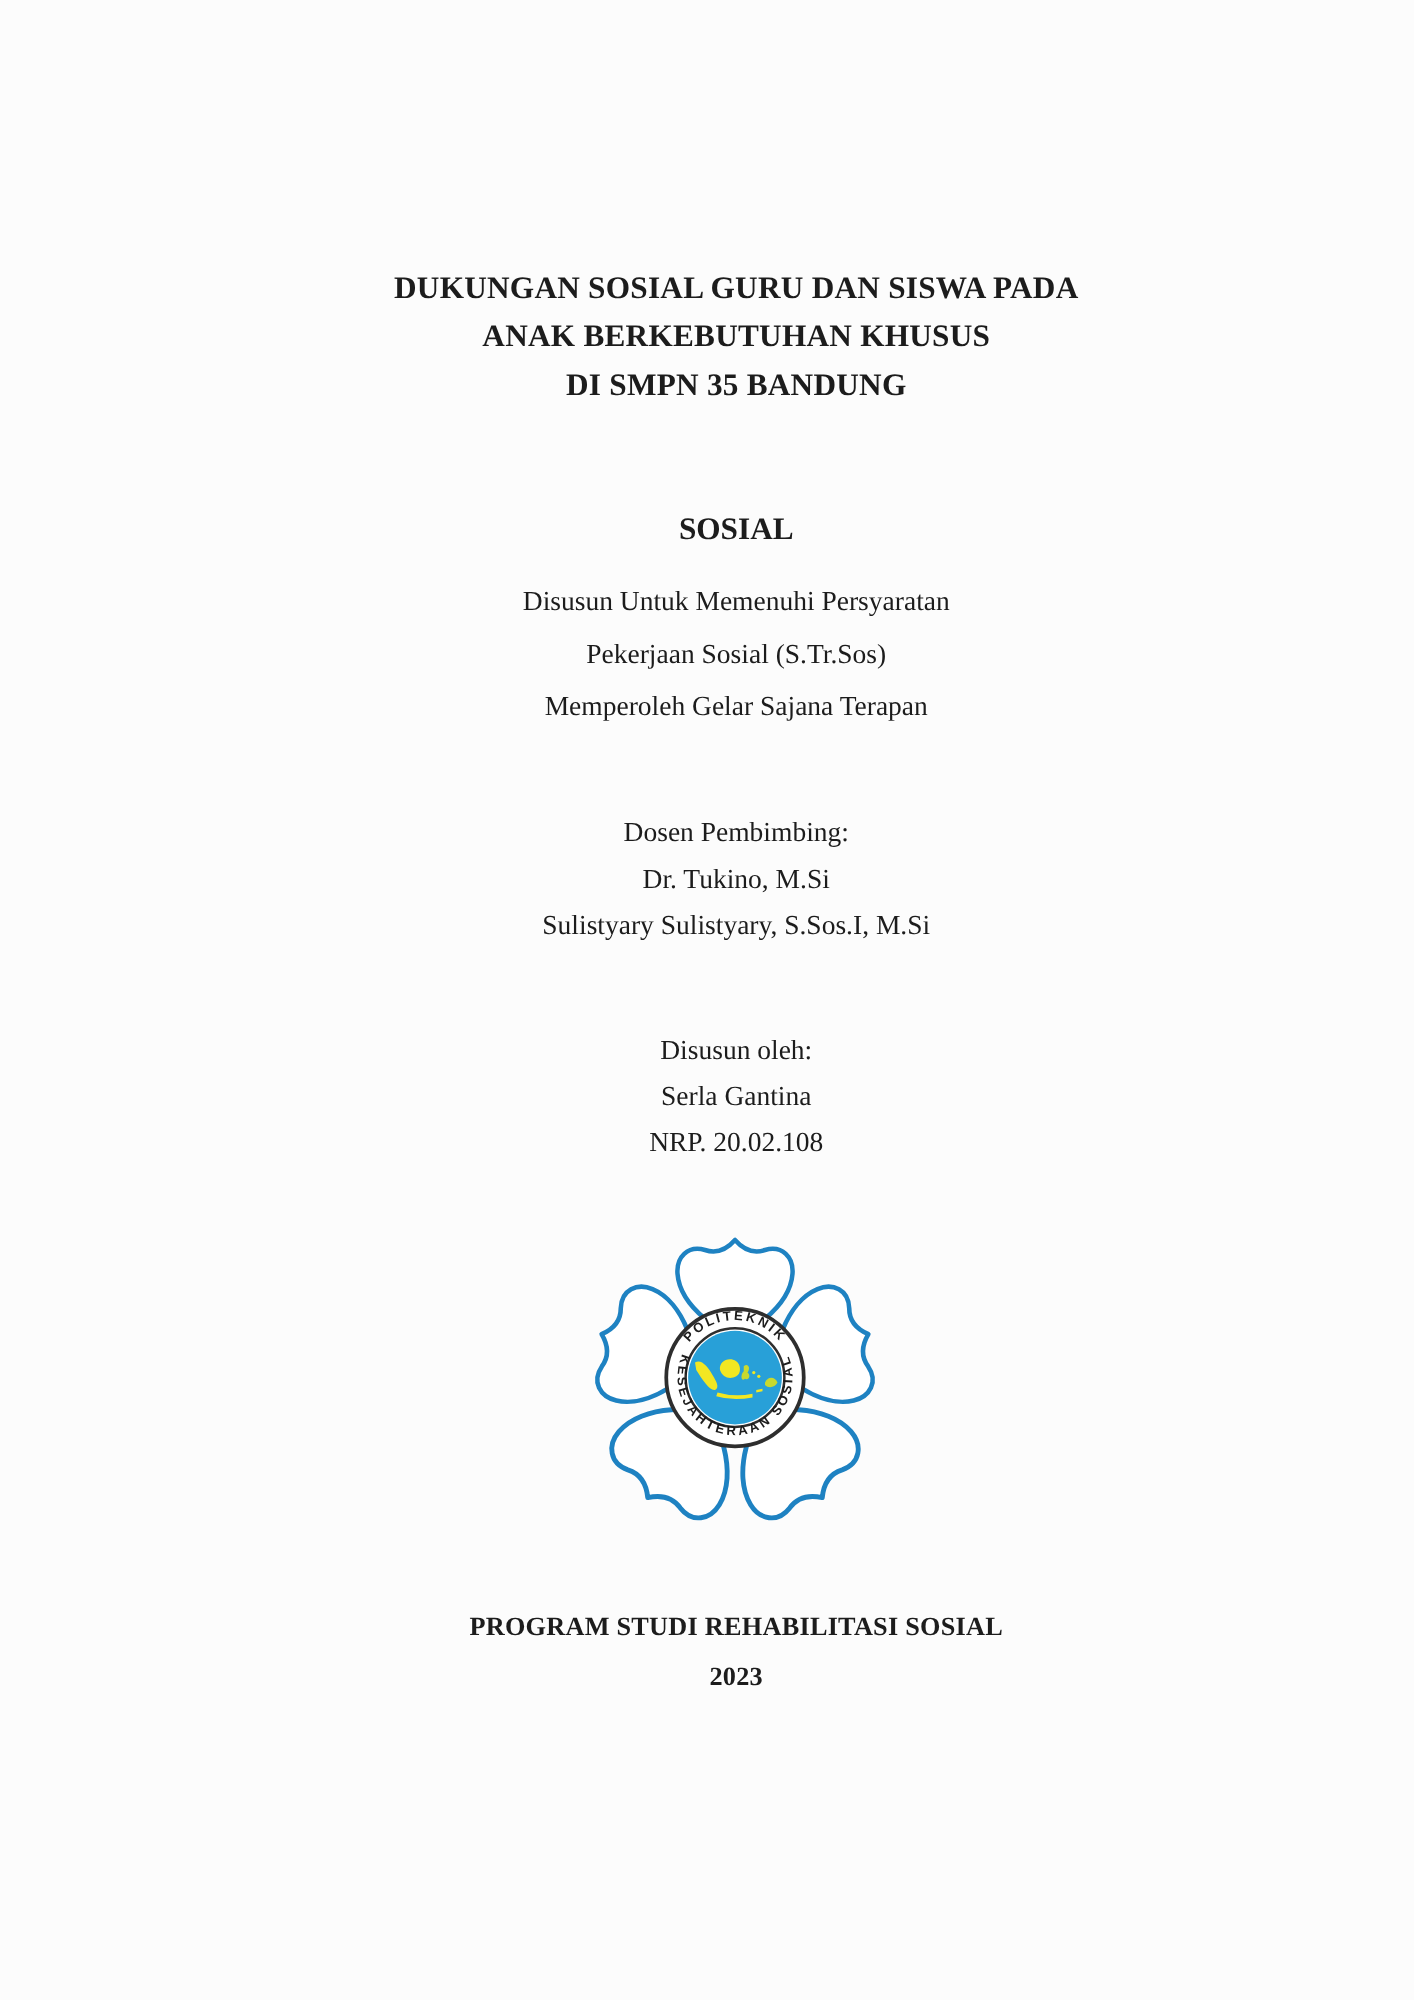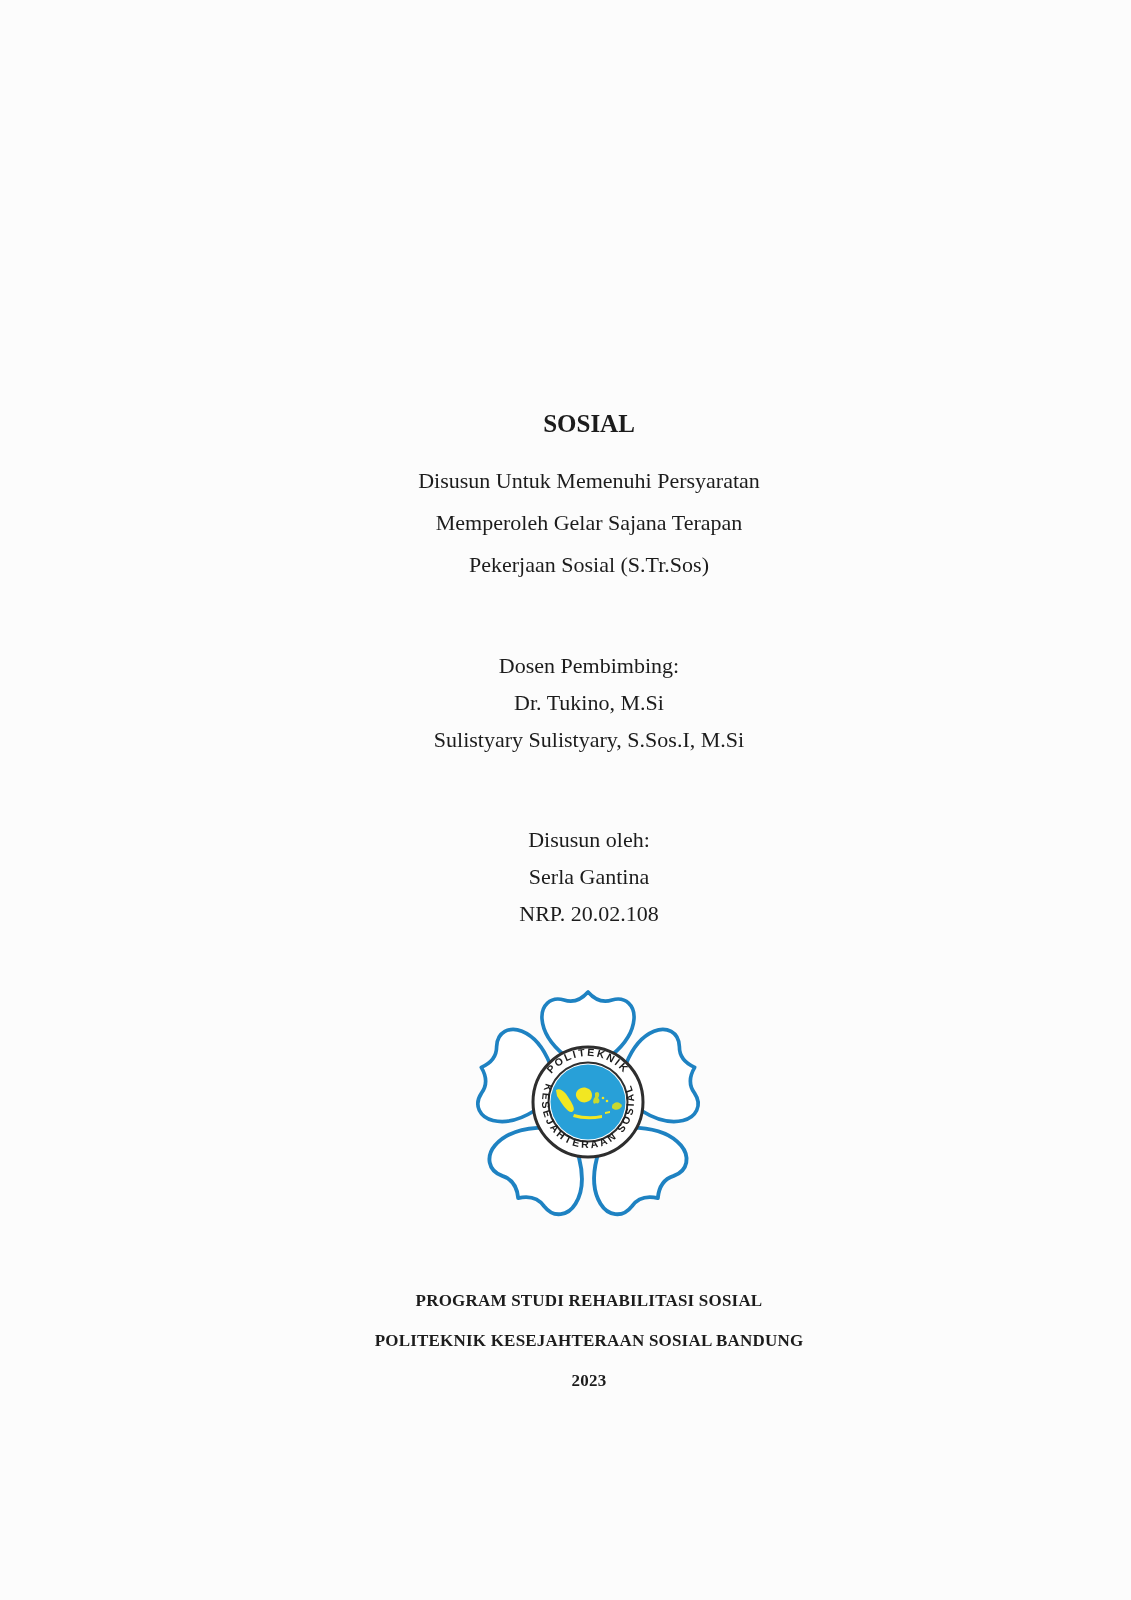--- a/index.html
+++ b/index.html
@@ -45,21 +45,21 @@
     font-size: 22px;
     line-height: 37px;
   }
   .author-block {
     top: 821px;
     font-size: 22px;
     line-height: 37px;
   }
   .footer-block {
     top: 1281px;
-    font-size: 17px;
+    font-size: 21px;
     font-weight: 700;
     line-height: 40px;
     letter-spacing: 0.2px;
   }
   .logo-wrap {
     position: absolute;
     left: 468px;
     top: 982px;
     width: 240px;
     height: 240px;
@@ -75,29 +75,34 @@
     font-weight: 700;
     font-size: 10.5px;
     letter-spacing: 2.4px;
   }
 </style>
 </head>
 <body>
 
 <div class="page">
 
+  <div class="center-block title-block">
+    <div>DUKUNGAN SOSIAL GURU DAN SISWA PADA</div>
+    <div>ANAK BERKEBUTUHAN KHUSUS</div>
+    <div>DI SMPN 35 BANDUNG</div>
+  </div>
 
   <div class="center-block doctype-block">
     <div>SOSIAL</div>
   </div>
 
   <div class="center-block purpose-block">
     <div>Disusun Untuk Memenuhi Persyaratan</div>
+    <div>Pekerjaan Sosial (S.Tr.Sos)</div>
     <div>Memperoleh Gelar Sajana Terapan</div>
-    <div>Pekerjaan Sosial (S.Tr.Sos)</div>
   </div>
 
   <div class="center-block advisors-block">
     <div>Dosen Pembimbing:</div>
     <div>Dr. Tukino, M.Si</div>
     <div>Sulistyary Sulistyary, S.Sos.I, M.Si</div>
   </div>
 
   <div class="center-block author-block">
     <div>Disusun oleh:</div>
@@ -149,17 +154,16 @@
         <textPath href="#arcTop" startOffset="50%" text-anchor="middle">POLITEKNIK</textPath>
       </text>
       <text class="ring-text-bottom" fill="#1c1c1c">
         <textPath href="#arcBottom" startOffset="50%" text-anchor="middle">KESEJAHTERAAN SOSIAL</textPath>
       </text>
     </svg>
   </div>
 
   <div class="center-block footer-block">
     <div>PROGRAM STUDI REHABILITASI SOSIAL</div>
-    <div>POLITEKNIK KESEJAHTERAAN SOSIAL BANDUNG</div>
     <div>2023</div>
   </div>
 
 </div>
 
 </body></html>

